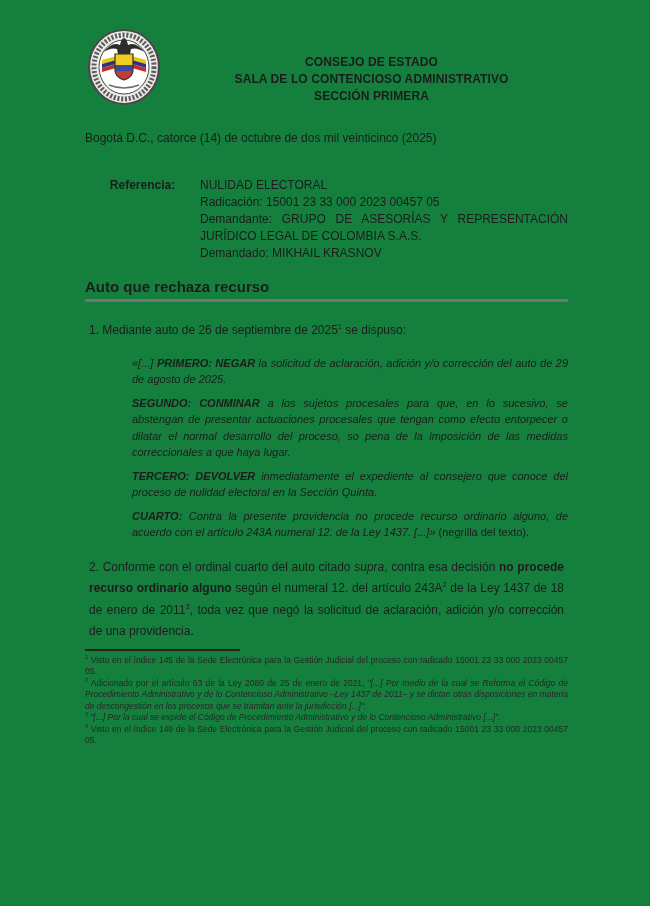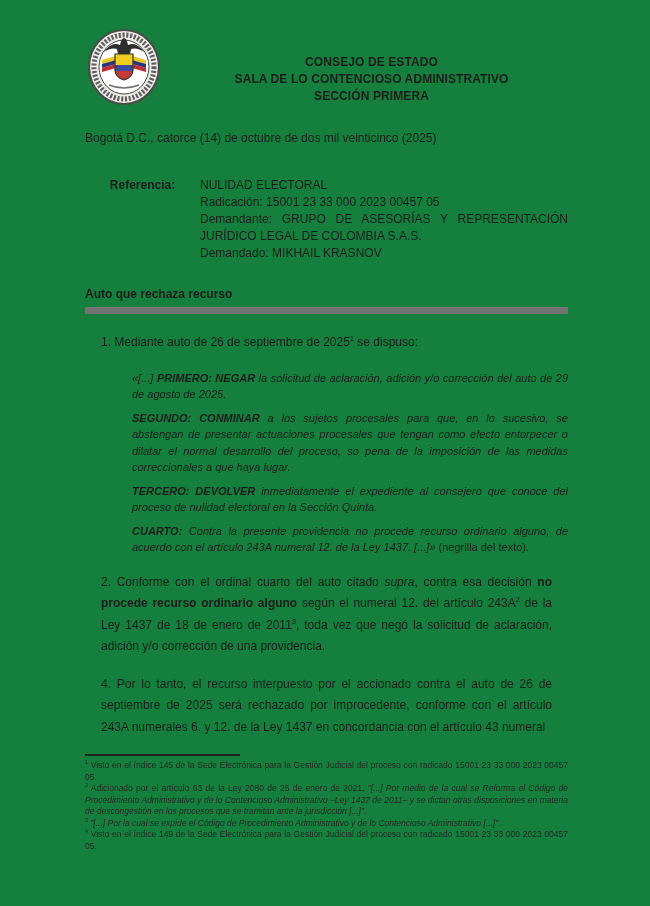--- a/index.html
+++ b/index.html
@@ -13,24 +13,24 @@
   .seal{position:absolute;left:2px;top:0;width:74px;height:78px;}
   .header-titles{
     position:absolute;left:90px;right:0;top:26px;text-align:center;
     font-weight:bold;font-size:12px;line-height:17px;letter-spacing:.1px;
   }
   .dateline{margin:22px 0 0 0;font-size:12px;line-height:17px;}
   .ref{margin-top:30px;display:flex;font-size:12px;line-height:17px;}
   .ref-label{width:115px;flex:none;font-weight:bold;text-align:center;}
   .ref-values{flex:1;text-align:justify;}
   .sec-title{
-    margin-top:24px;font-weight:bold;font-size:12px;line-height:17px;
-    padding-bottom:4px;border-bottom:7px solid #737373;
+    margin-top:16px;font-weight:bold;font-size:15px;line-height:17px;
+    padding-bottom:4px;border-bottom:3px solid #737373;
   }
-  .para{margin:16px;font-size:12px;line-height:21.5px;text-align:justify;}
+  .para{margin:4px;font-size:12px;line-height:21.5px;text-align:justify;}
   .p1{margin-top:18px;}
   .p2{margin-top:6px;}
   .p3{margin-top:6px;}
   .p4{margin-top:8px;}
   .quote{
     margin:13px 0 16px 47px;font-size:11px;line-height:16.5px;
     font-style:italic;text-align:justify;
   }
   .quote p{margin:0 0 7px 0;}
   .quote .lead{font-weight:bold;}
@@ -93,21 +93,20 @@
   <div class="quote">
     <p><span>«[...] </span><span class="lead">PRIMERO: NEGAR</span><span> la solicitud de aclaración, adición y/o corrección del auto de 29 de agosto de 2025.</span></p>
     <p><span class="lead">SEGUNDO: CONMINAR</span><span> a los sujetos procesales para que, en lo sucesivo, se abstengan de presentar actuaciones procesales que tengan como efecto entorpecer o dilatar el normal desarrollo del proceso, so pena de la imposición de las medidas correccionales a que haya lugar.</span></p>
     <p><span class="lead">TERCERO: DEVOLVER</span><span> inmediatamente el expediente al consejero que conoce del proceso de nulidad electoral en la Sección Quinta.</span></p>
     <p><span class="lead">CUARTO:</span><span> Contra la presente providencia no procede recurso ordinario alguno, de acuerdo con el artículo 243A numeral 12. de la Ley 1437. [...]»</span><span class="upright"> (negrilla del texto).</span></p>
   </div>
 
   <p class="para p2"><span>2. Conforme con el ordinal cuarto del auto citado </span><span class="i">supra</span><span>, contra esa decisión </span><span class="b">no procede recurso ordinario alguno</span><span> según el numeral 12. del artículo 243A</span><sup class="s">2</sup><span> de la Ley 1437 de 18 de enero de 2011</span><sup class="s">3</sup><span>, toda vez que negó la solicitud de aclaración, adición y/o corrección de una providencia.</span></p>
 
 
-  <p class="para p4">4. Por lo tanto, el recurso interpuesto por el accionado contra el auto de 26 de septiembre de 2025 será rechazado por improcedente, conforme con el artículo 243A numerales 6. y 12. de la Ley 1437 en concordancia con el artículo 43 numeral</p>
 
   <div class="fn-rule"></div>
 
   <div class="footnotes">
     <p><sup class="s">1</sup> <span>Visto en el índice 145 de la Sede Electrónica para la Gestión Judicial del proceso con radicado 15001 23 33 000 2023 00457 05.</span><span class="i"></span><span></span></p>
     <p><sup class="s">2</sup> <span>Adicionado por el artículo 63 de la Ley 2080 de 25 de enero de 2021, </span><span class="i">"[...] Por medio de la cual se Reforma el Código de Procedimiento Administrativo y de lo Contencioso Administrativo –Ley 1437 de 2011– y se dictan otras disposiciones en materia de descongestión en los procesos que se tramitan ante la jurisdicción [...]".</span><span></span></p>
     <p><sup class="s">3</sup> <span></span><span class="i">"[...] Por la cual se expide el Código de Procedimiento Administrativo y de lo Contencioso Administrativo [...]".</span><span></span></p>
     <p><sup class="s">4</sup> <span>Visto en el índice 149 de la Sede Electrónica para la Gestión Judicial del proceso con radicado 15001 23 33 000 2023 00457 05.</span><span class="i"></span><span></span></p>
   </div>
 

